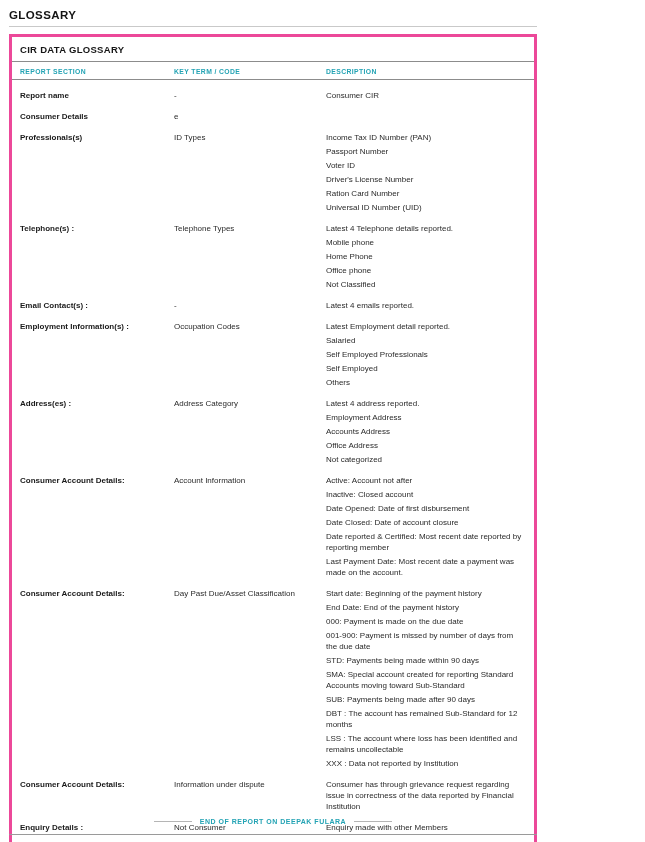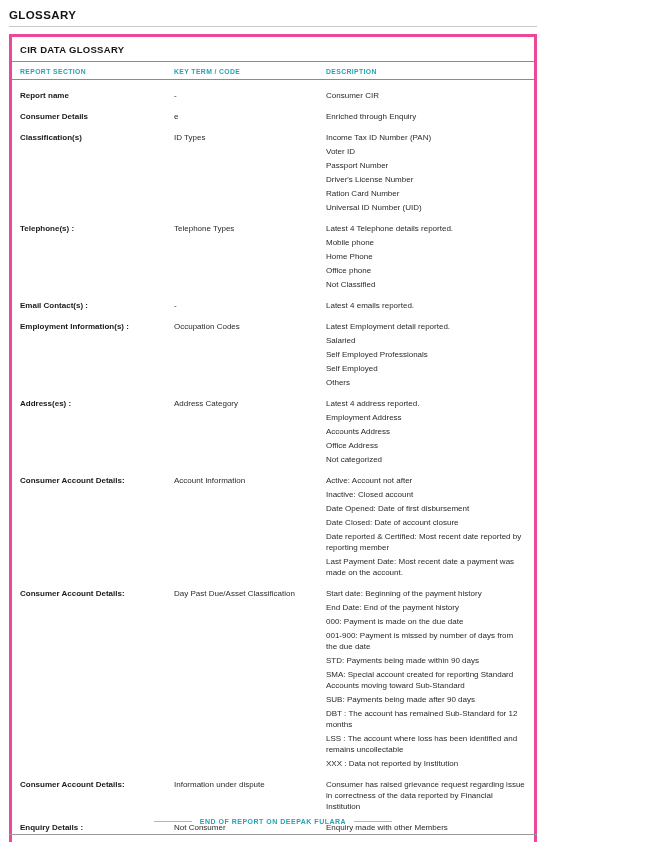--- a/index.html
+++ b/index.html
@@ -104,31 +104,28 @@
         <div class="row">
           <div class="cell col-section">Report name</div>
           <div class="cell col-key">-</div>
           <div class="cell col-desc">
             <div class="desc-line">Consumer CIR</div>
           </div>
         </div>
         <div class="row">
           <div class="cell col-section">Consumer Details</div>
           <div class="cell col-key">e</div>
-          <div class="cell col-desc">
-            <div class="desc-line">Enriched through Enquiry</div>
-          </div>
-        </div>
-        <div class="row">
-          <div class="cell col-section">Classification(s)</div>
+        </div>
+        <div class="row">
+          <div class="cell col-section">Professionals(s)</div>
           <div class="cell col-key">ID Types</div>
           <div class="cell col-desc">
             <div class="desc-line">Income Tax ID Number (PAN)</div>
+            <div class="desc-line">Passport Number</div>
             <div class="desc-line">Voter ID</div>
-            <div class="desc-line">Passport Number</div>
             <div class="desc-line">Driver's License Number</div>
             <div class="desc-line">Ration Card Number</div>
             <div class="desc-line">Universal ID Number (UID)</div>
           </div>
         </div>
         <div class="row">
           <div class="cell col-section">Telephone(s) :</div>
           <div class="cell col-key">Telephone Types</div>
           <div class="cell col-desc">
             <div class="desc-line">Latest 4 Telephone details reported.</div>
@@ -192,21 +189,21 @@
             <div class="desc-line">SUB: Payments being made after 90 days</div>
             <div class="desc-line">DBT : The account has remained Sub-Standard for 12 months</div>
             <div class="desc-line">LSS : The account where loss has been identified and remains uncollectable</div>
             <div class="desc-line">XXX : Data not reported by Institution</div>
           </div>
         </div>
         <div class="row">
           <div class="cell col-section">Consumer Account Details:</div>
           <div class="cell col-key">Information under dispute</div>
           <div class="cell col-desc">
-            <div class="desc-line">Consumer has raised grievance request regarding issue in correctness of the data reported by Financial Institution</div>
+            <div class="desc-line">Consumer has through grievance request regarding issue in correctness of the data reported by Financial Institution</div>
           </div>
         </div>
         <div class="row">
           <div class="cell col-section">Enquiry Details :</div>
           <div class="cell col-key">Not Consumer</div>
           <div class="cell col-desc">
             <div class="desc-line">Enquiry made with other Members</div>
           </div>
         </div>
       </div>

